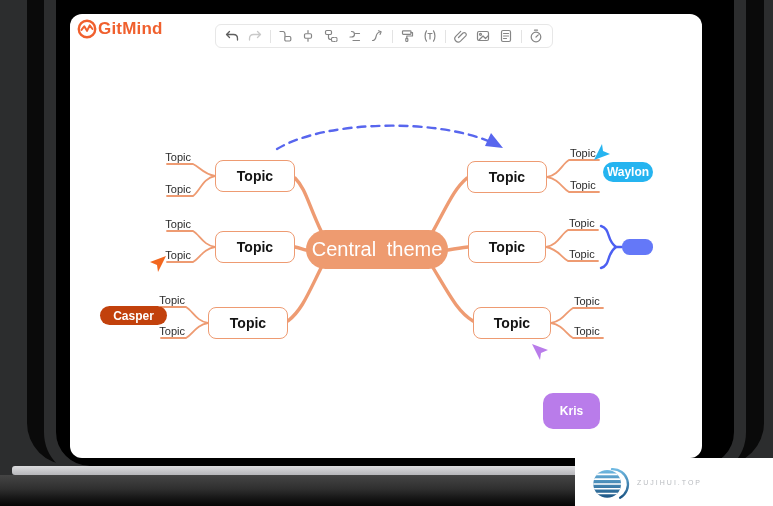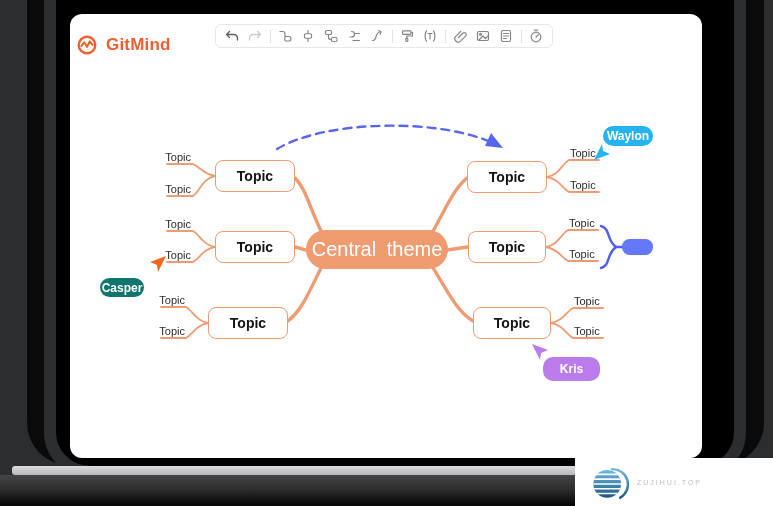--- a/index.html
+++ b/index.html
@@ -14,42 +14,42 @@
     background:linear-gradient(180deg,#dcdcde,#b7b7bb);}
   .base{left:0;top:475px;width:773px;height:31px;
     background:linear-gradient(180deg,#454545 0%,#2f2f2f 45%,#161616 75%,#050505 100%);}
   
   .watermark{right:0;bottom:0;width:198px;height:48px;background:#ffffff;display:flex;align-items:center;}
   .wm-globe{margin-left:16px;flex:0 0 auto;}
   .wm-texts{margin-left:6px;display:flex;flex-direction:column;align-items:center;}
   .wm-title{font-size:19px;color:#3d4f63;letter-spacing:2px;line-height:22px;}
   .wm-sub{font-size:7px;color:#b9bcc0;letter-spacing:2px;margin-top:1px;}
   
-  .logo{left:6px;top:20px;display:flex;align-items:center;gap:8px;}
+  .logo{left:6px;top:4px;display:flex;align-items:center;gap:0;}
   .logo-text{font-size:17px;font-weight:bold;color:#F0602E;letter-spacing:.2px;}
   .toolbar{left:145px;top:10px;width:338px;height:24px;background:#fff;border:1px solid #e7e7e7;
     border-radius:6px;display:flex;align-items:center;justify-content:center;gap:6px;box-sizing:border-box;}
   .tool{width:17px;height:17px;display:flex;align-items:center;justify-content:center;cursor:pointer;}
   .tb-div{width:1px;height:13px;background:#e3e3e3;}
   
   .canvas-svg{left:0;top:0;width:632px;height:444px;}
   .node{position:absolute;background:#fff;border:1.6px solid #EE9B72;border-radius:8px;
     display:flex;align-items:center;justify-content:center;font-size:14px;font-weight:600;color:#141414;
     box-sizing:border-box;}
   .central{position:absolute;left:236px;top:216px;width:142px;height:39px;border-radius:20px;
     background:#EE9B70;display:flex;align-items:center;justify-content:center;
     color:#fff;font-size:20px;word-spacing:5px;}
   .sub{position:absolute;font-size:11px;color:#2b2b2b;line-height:12px;width:50px;}
   .sub.l{text-align:right;}
   .sub.r{text-align:left;}
   .pill{position:absolute;color:#fff;font-size:12px;font-weight:bold;text-align:left;
-    display:flex;align-items:center;justify-content:center;}
-  .pill.casper{left:30px;top:264px;width:44px;height:19px;border-radius:10px;background:#0f766e;}
+    display:flex;align-items:center;justify-content:center;margin-top:36px;}
+  .pill.casper{left:30px;top:256px;width:67px;height:19px;border-radius:10px;background:#c2410c;}
   .pill.waylon{left:533px;top:112px;width:50px;height:20px;border-radius:10px;background:#25B4F0;}
-  .pill.kris{left:473px;top:343px;width:57px;height:24px;border-radius:10px;background:#B97CEA;}
+  .pill.kris{left:473px;top:343px;width:57px;height:36px;border-radius:10px;background:#B97CEA;}
 </style>
 </head>
 <body>
 
 <div class="abs casing"></div>
 <div class="abs bezel"></div>
 
 <div class="abs screen">
 
   <div class="abs logo">

